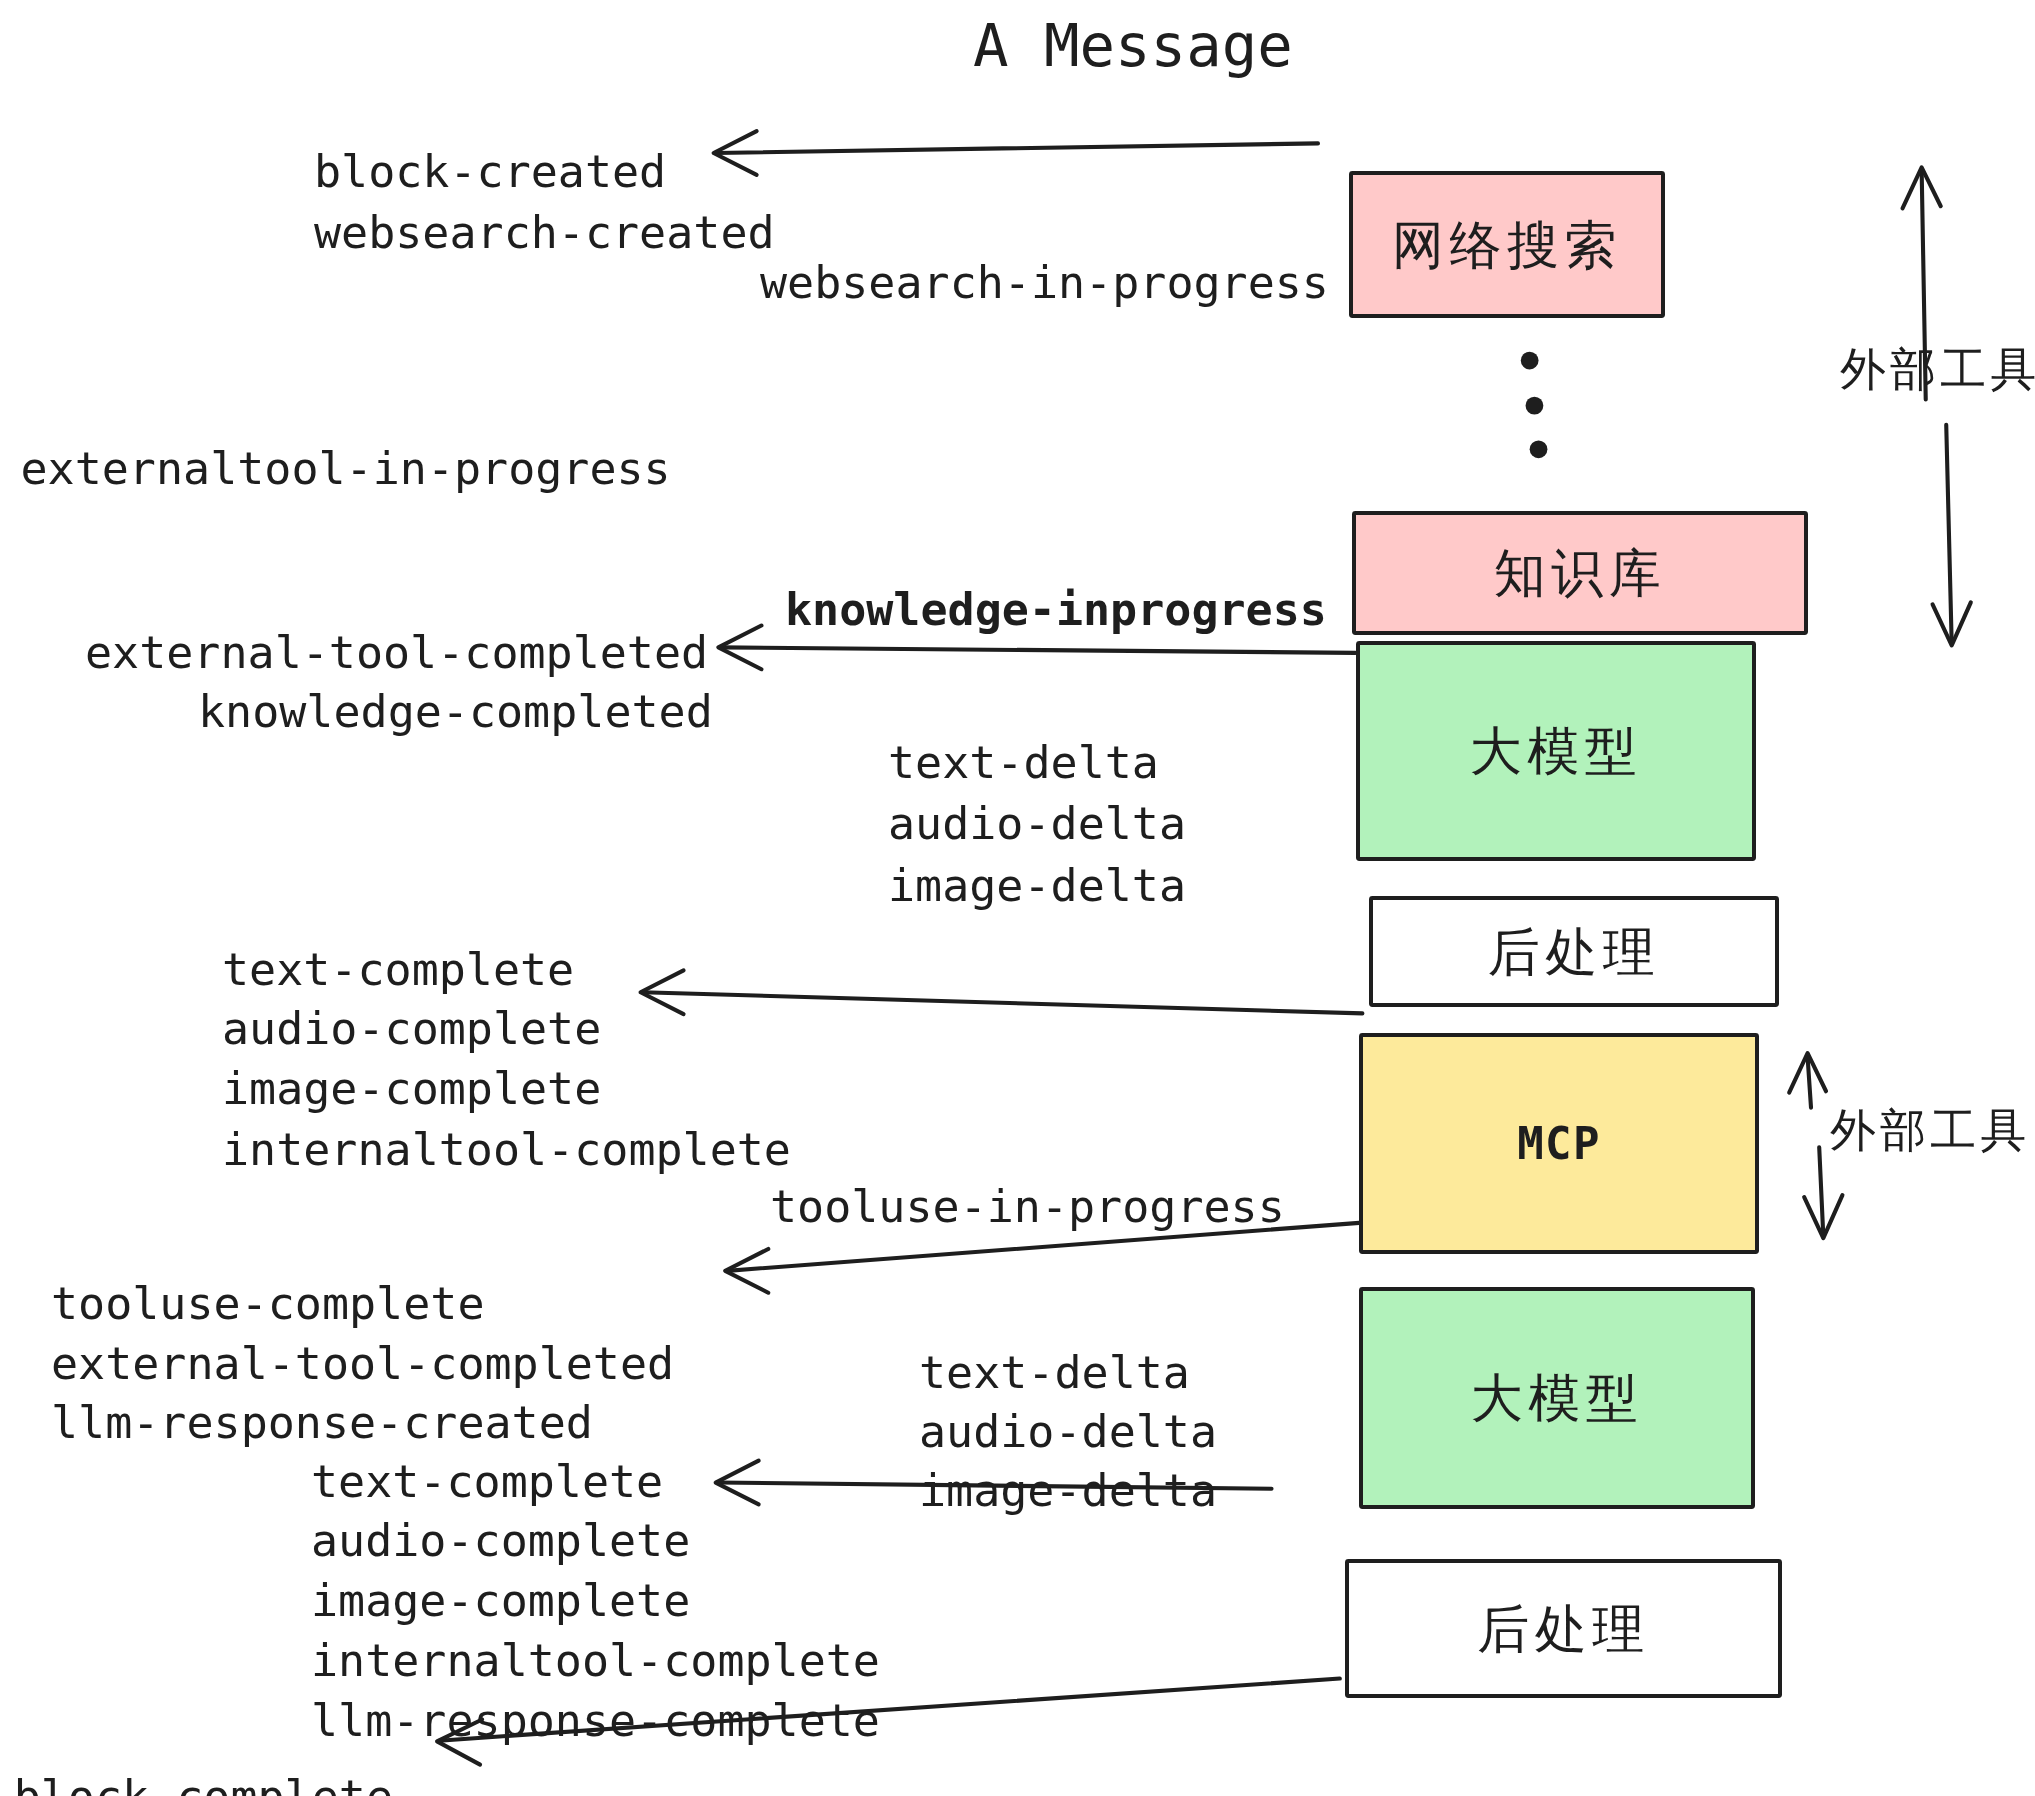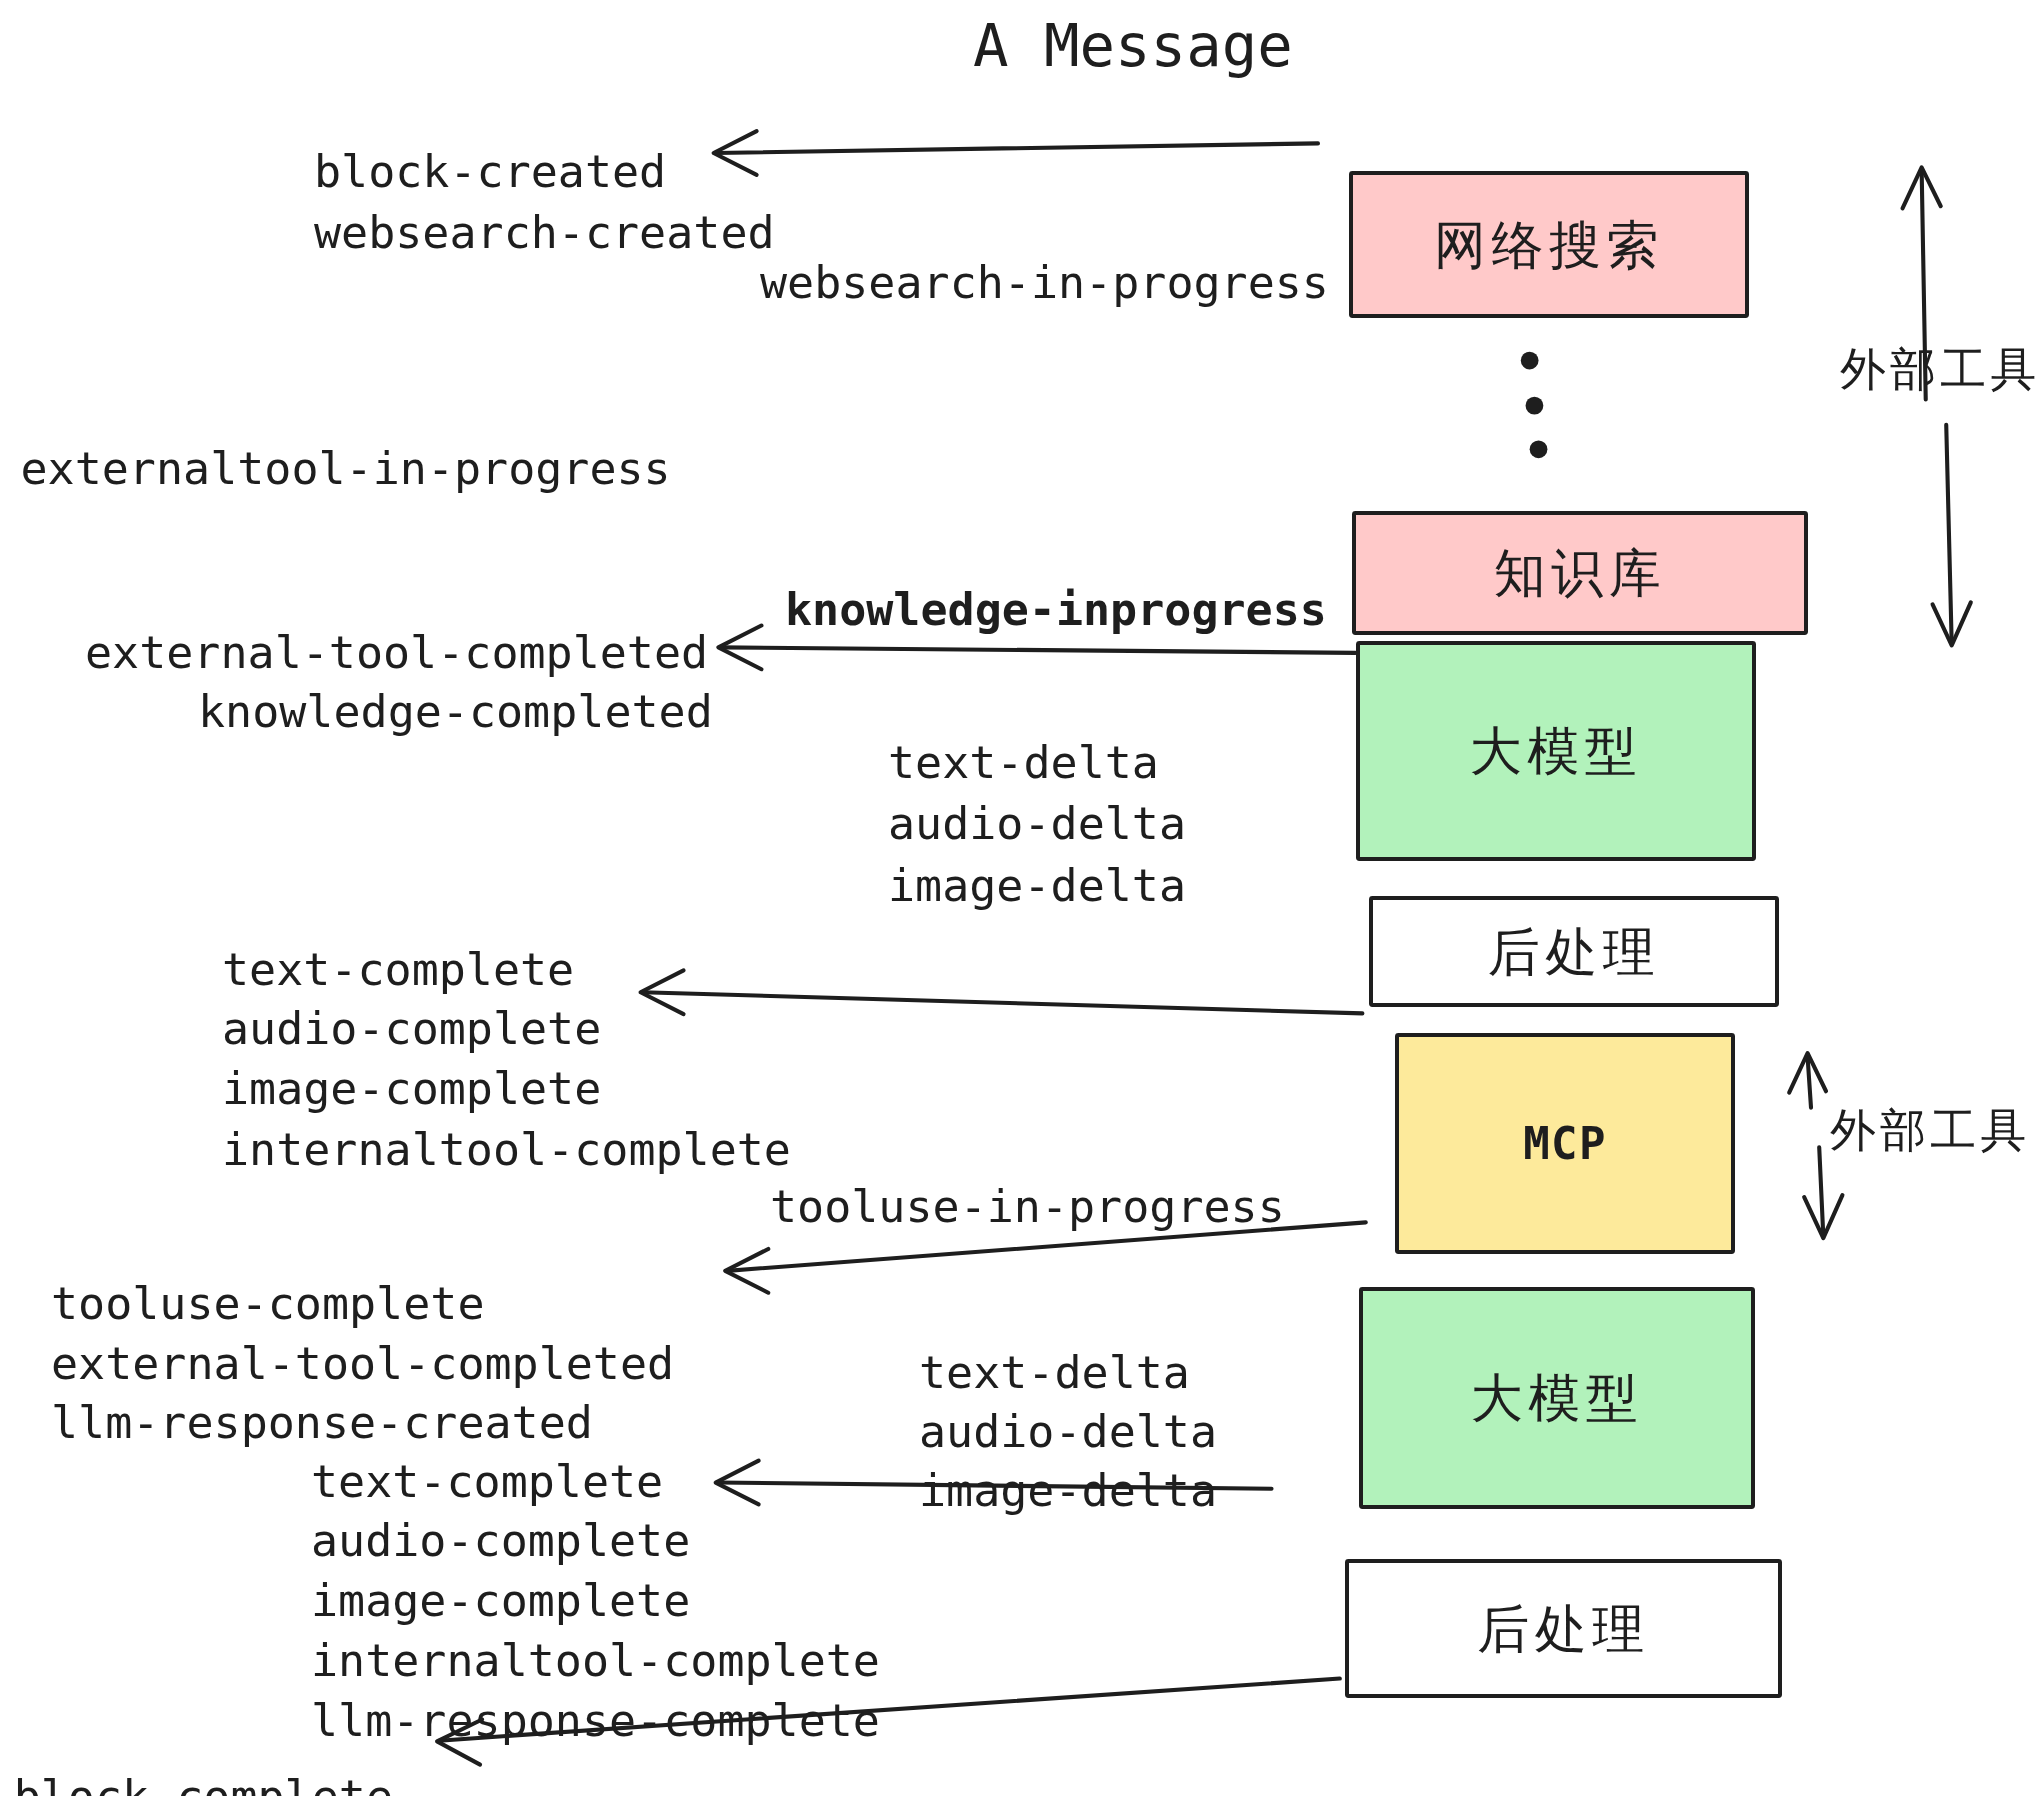--- a/index.html
+++ b/index.html
@@ -107,33 +107,33 @@
 
     <g>
       <circle cx="2240" cy="528" r="13"></circle>
       <circle cx="2247" cy="594" r="13"></circle>
       <circle cx="2253" cy="658" r="13"></circle>
     </g>
   </svg>
 
   <div id="title">A Message</div>
 
-<div class="box" style="left: 1349px; top: 171px; width: 400px; height: 147px; background: rgb(255, 201, 201);">
+<div class="box" style="left: 1349px; top: 171px; width: 316px; height: 147px; background: rgb(255, 201, 201);">
       <span class="lbl">网络搜索</span>
     </div>
     <div class="box" style="left: 1352px; top: 511px; width: 456px; height: 124px; background: rgb(255, 201, 201);">
       <span class="lbl">知识库</span>
     </div>
     <div class="box" style="left: 1356px; top: 641px; width: 400px; height: 220px; background: rgb(178, 242, 187);">
       <span class="lbl">大模型</span>
     </div>
     <div class="box" style="left: 1369px; top: 896px; width: 410px; height: 111px; background: rgb(255, 255, 255);">
       <span class="lbl">后处理</span>
     </div>
-    <div class="box mono" style="left: 1359px; top: 1033px; width: 340px; height: 221px; background: rgb(253, 234, 155); margin-left: 36px;">
+    <div class="box mono" style="left: 1359px; top: 1033px; width: 400px; height: 221px; background: rgb(253, 234, 155);">
       <span class="lbl">MCP</span>
     </div>
     <div class="box" style="left: 1359px; top: 1287px; width: 396px; height: 222px; background: rgb(178, 242, 187);">
       <span class="lbl">大模型</span>
     </div>
     <div class="box" style="left: 1345px; top: 1559px; width: 437px; height: 139px; background: rgb(255, 255, 255);">
       <span class="lbl">后处理</span>
     </div>
     <div class="event" style="left: 314px; top: 123px;">block-created</div>
     <div class="event" style="left: 760px; top: 234px;">websearch-in-progress</div>

